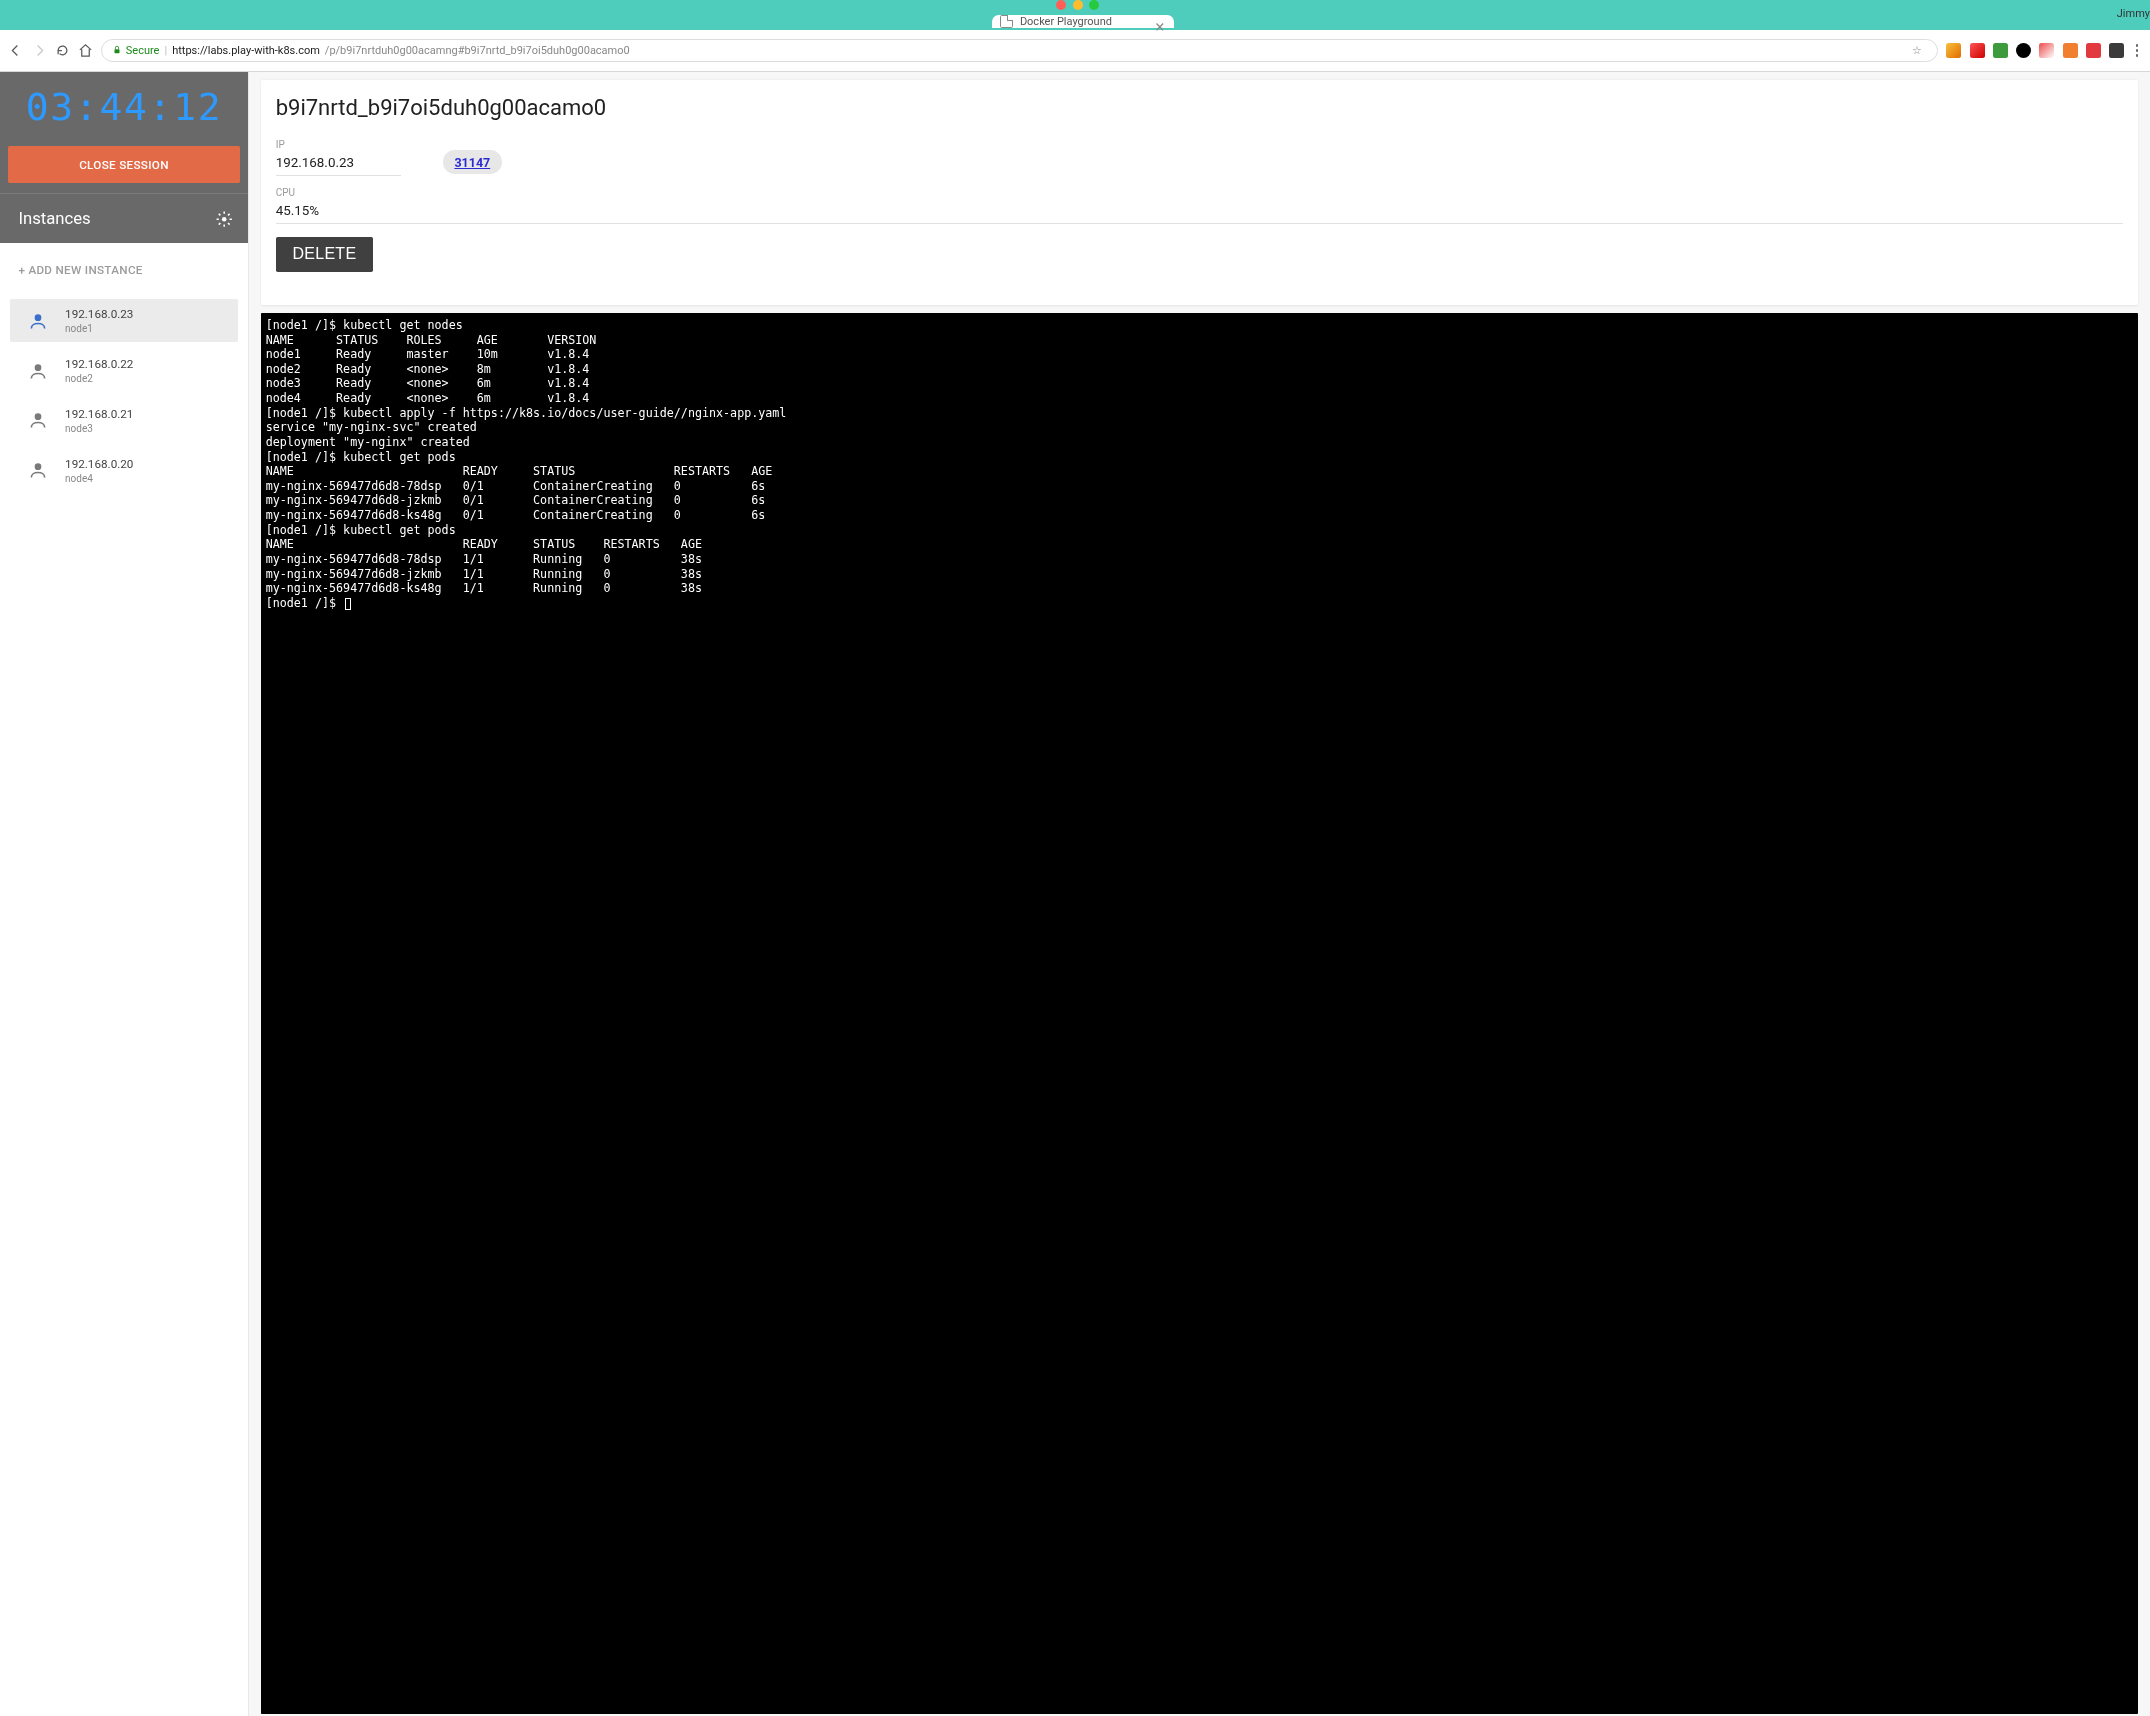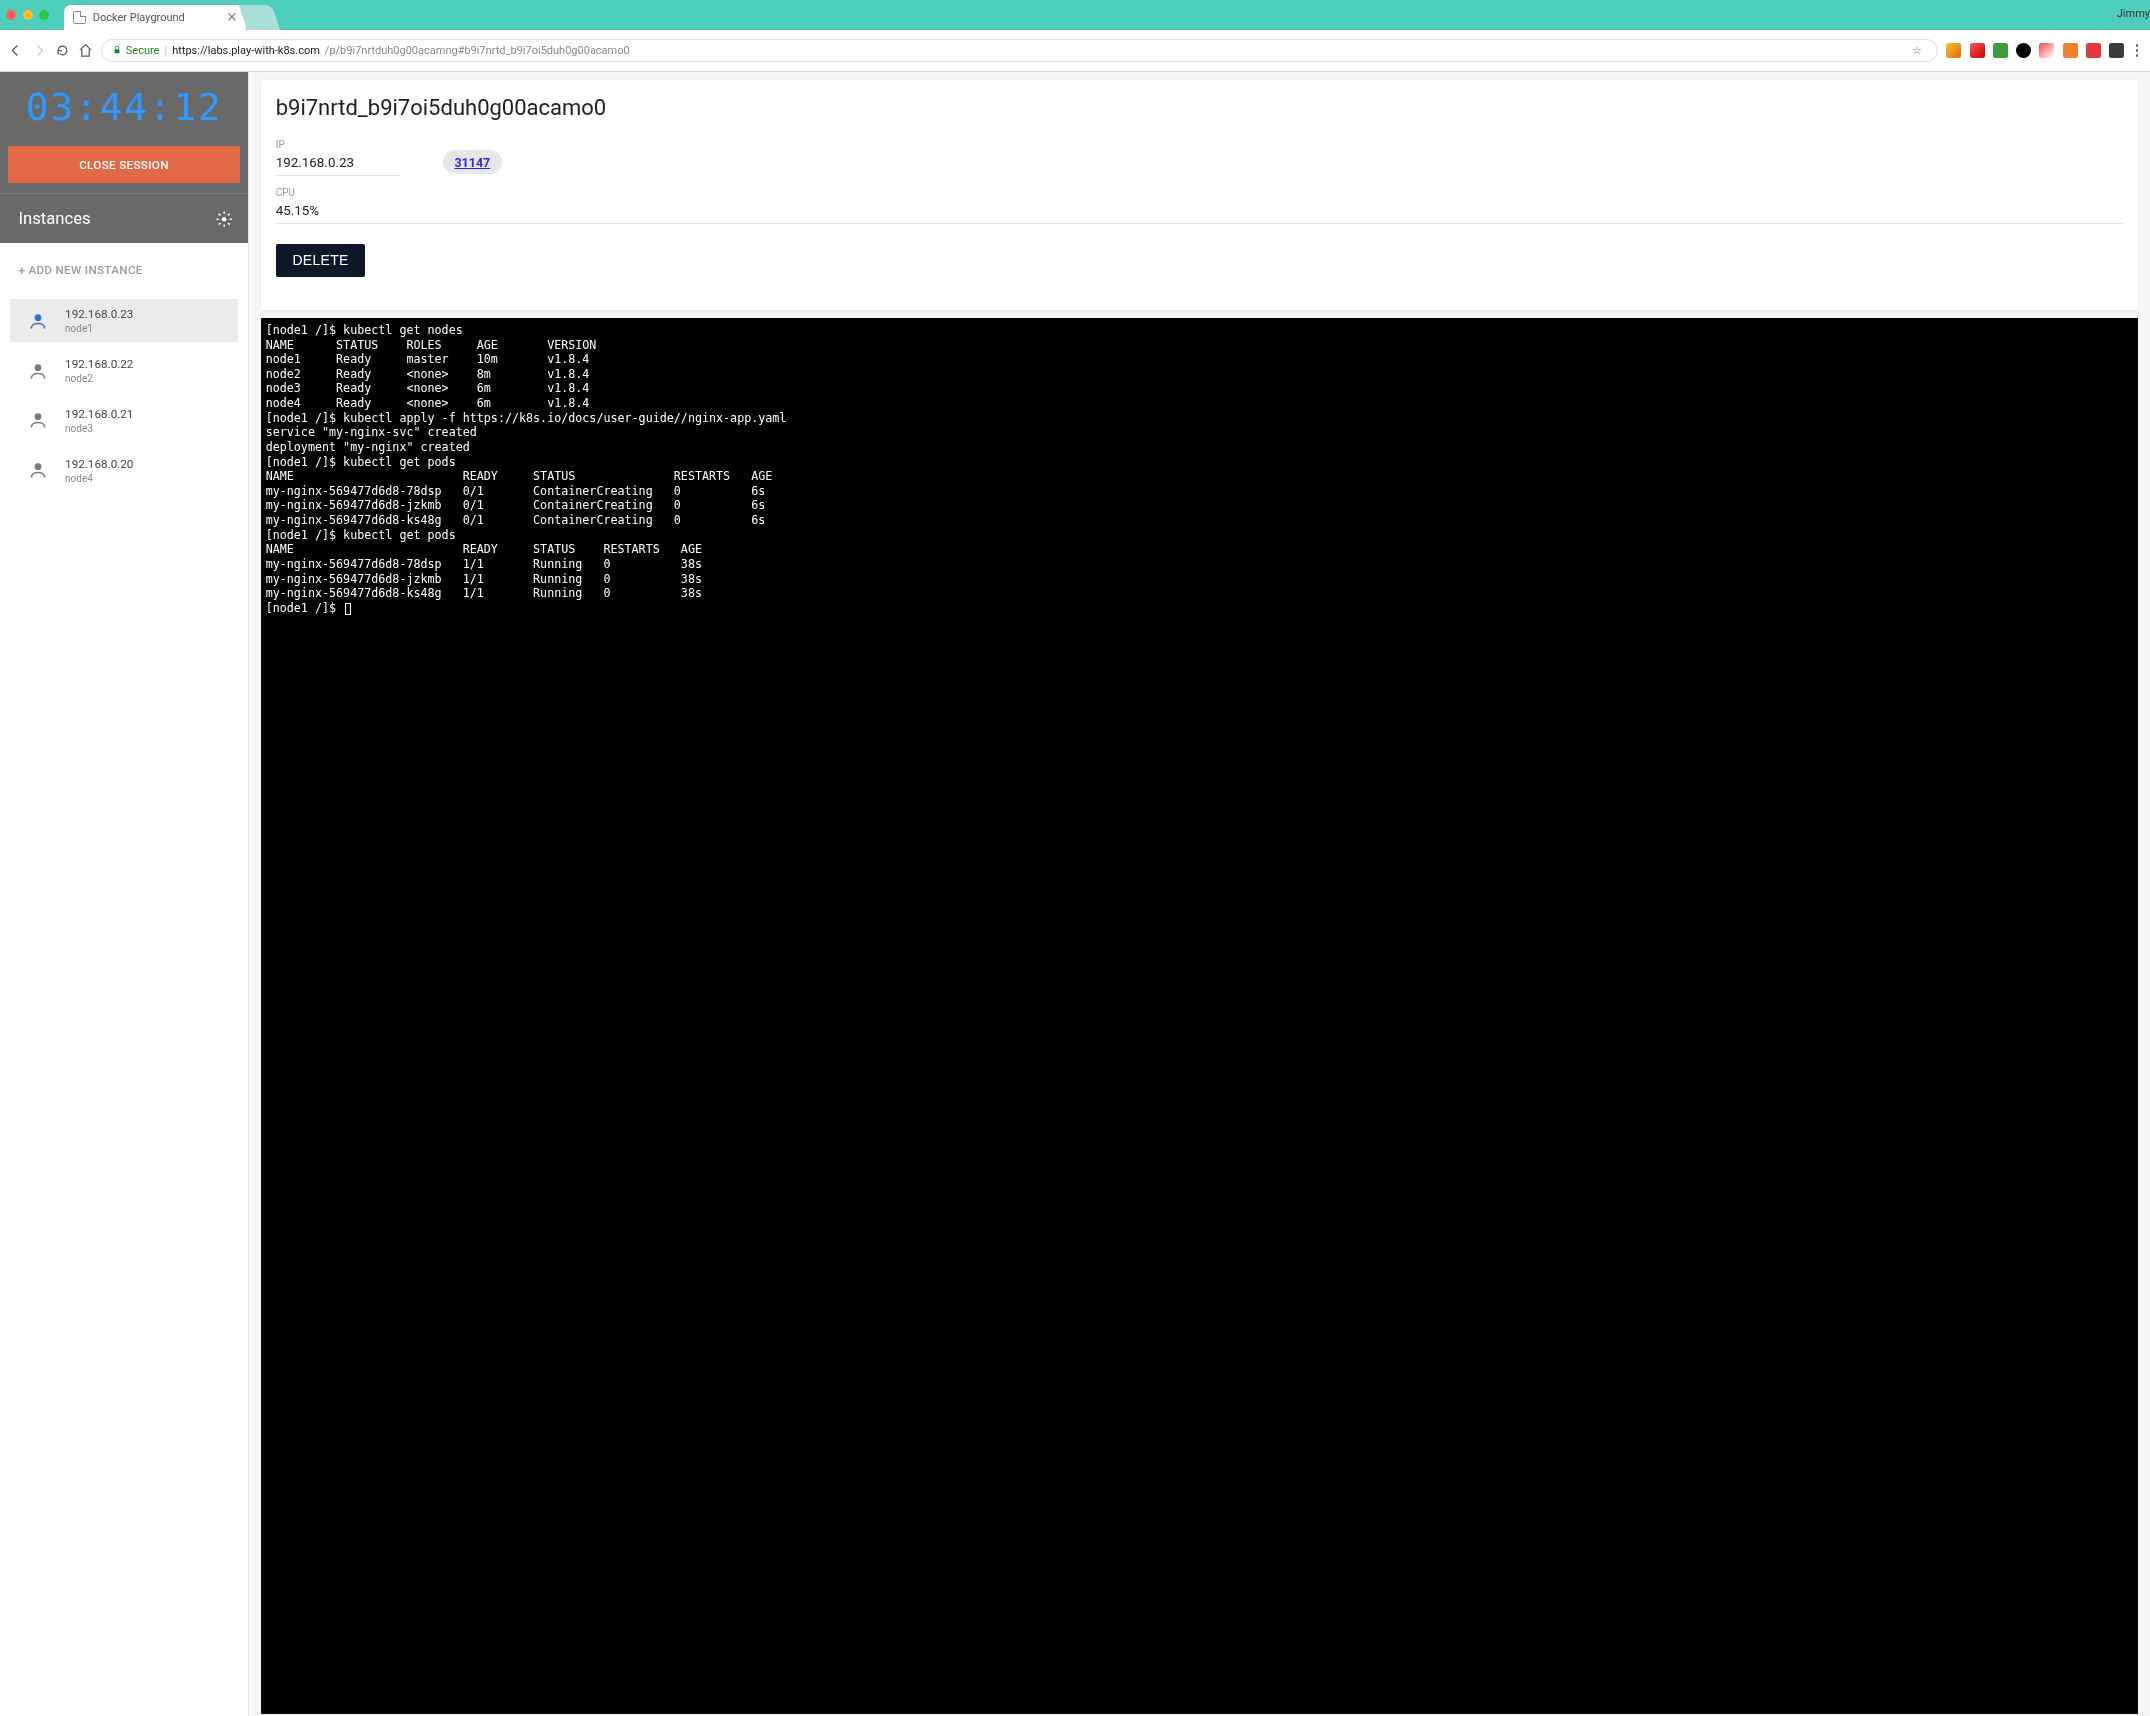--- a/index.html
+++ b/index.html
@@ -10,20 +10,21 @@
     background: #fafafa;
   }
   
   .chrome-top {
     background: #4ecdbd;
     height: 30px;
     display: flex;
     align-items: center;
     padding: 0 1px;
     position: relative;
+    flex-direction: column;
   }
   .dots { display: flex; gap: 6.7px; margin-left: 5px; }
   .dot { width: 10px; height: 10px; border-radius: 50%; }
   .dot.red { background: #ff5f56; }
   .dot.yellow { background: #ffbd2e; }
   .dot.green { background: #27c93f; }
   .tab {
     background: #fff;
     height: 25px;
     display: flex;
@@ -215,30 +216,30 @@
     border-radius:11.7px;
     padding:4.2px 11.7px;
     color:#2b2bd4;
     font-weight:700;
     text-decoration:underline;
     font-size:12.5px;
     cursor:pointer;
   }
   .info-block.wide { flex:1; min-width:301px;}
   .delete-btn {
-    background:#0f172a;
+    background:#404040;
     color:#fff;
     padding:8.3px 16.7px;
-    font-size:14px;
+    font-size:16px;
     border:none;
     border-radius:1.7px;
     cursor:pointer;
     font-weight:500;
     letter-spacing:0.3px;
-    margin-top:8px;
+    margin-top:1px;
   }
 
   .terminal {
     background:#000;
     color:#fff;
     font-family: "Menlo","Consolas",monospace;
     font-size: 11.7px;
     line-height: 1.25;
     padding: 5px;
     margin-top: 8.3px;

